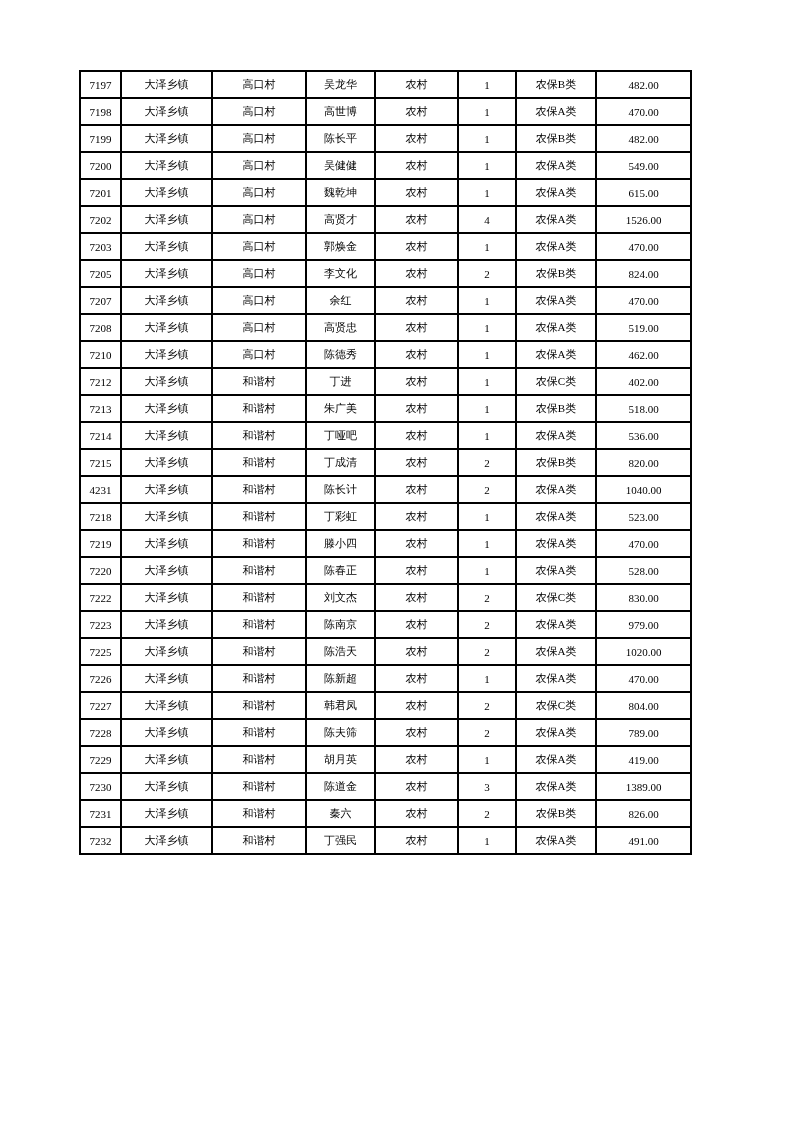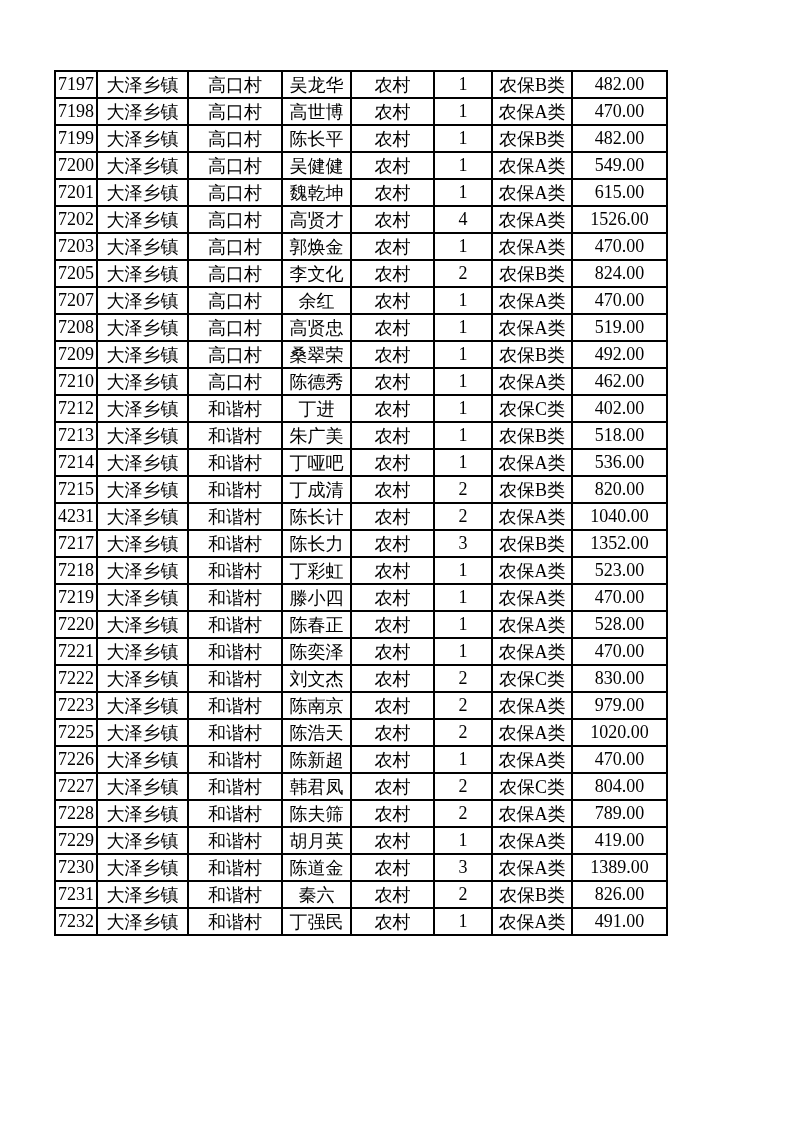--- a/index.html
+++ b/index.html
@@ -9,26 +9,26 @@
   }
   .page {
     position: relative;
     width: 794px;
     height: 1122px;
     background: #ffffff;
     overflow: hidden;
   }
   table.records {
     position: absolute;
-    left: 54px;
+    left: 79px;
     top: 70px;
     border-collapse: collapse;
     table-layout: fixed;
     font-family: "Liberation Serif", "DejaVu Serif", serif;
-    font-size: 18px;
+    font-size: 11px;
     color: #000000;
   }
   table.records td {
     border: 2px solid #000000;
     height: 25px;
     padding: 0 2px;
     text-align: center;
     vertical-align: middle;
     white-space: nowrap;
     overflow: hidden;
@@ -144,30 +144,20 @@
           <td>7208</td>
           <td>大泽乡镇</td>
           <td>高口村</td>
           <td>高贤忠</td>
           <td>农村</td>
           <td>1</td>
           <td>农保A类</td>
           <td>519.00</td>
         </tr>
         <tr>
-          <td>7209</td>
-          <td>大泽乡镇</td>
-          <td>高口村</td>
-          <td>桑翠荣</td>
-          <td>农村</td>
-          <td>1</td>
-          <td>农保B类</td>
-          <td>492.00</td>
-        </tr>
-        <tr>
           <td>7210</td>
           <td>大泽乡镇</td>
           <td>高口村</td>
           <td>陈德秀</td>
           <td>农村</td>
           <td>1</td>
           <td>农保A类</td>
           <td>462.00</td>
         </tr>
         <tr>
@@ -214,30 +204,20 @@
           <td>4231</td>
           <td>大泽乡镇</td>
           <td>和谐村</td>
           <td>陈长计</td>
           <td>农村</td>
           <td>2</td>
           <td>农保A类</td>
           <td>1040.00</td>
         </tr>
         <tr>
-          <td>7217</td>
-          <td>大泽乡镇</td>
-          <td>和谐村</td>
-          <td>陈长力</td>
-          <td>农村</td>
-          <td>3</td>
-          <td>农保B类</td>
-          <td>1352.00</td>
-        </tr>
-        <tr>
           <td>7218</td>
           <td>大泽乡镇</td>
           <td>和谐村</td>
           <td>丁彩虹</td>
           <td>农村</td>
           <td>1</td>
           <td>农保A类</td>
           <td>523.00</td>
         </tr>
         <tr>
@@ -252,30 +232,20 @@
         </tr>
         <tr>
           <td>7220</td>
           <td>大泽乡镇</td>
           <td>和谐村</td>
           <td>陈春正</td>
           <td>农村</td>
           <td>1</td>
           <td>农保A类</td>
           <td>528.00</td>
-        </tr>
-        <tr>
-          <td>7221</td>
-          <td>大泽乡镇</td>
-          <td>和谐村</td>
-          <td>陈奕泽</td>
-          <td>农村</td>
-          <td>1</td>
-          <td>农保A类</td>
-          <td>470.00</td>
         </tr>
         <tr>
           <td>7222</td>
           <td>大泽乡镇</td>
           <td>和谐村</td>
           <td>刘文杰</td>
           <td>农村</td>
           <td>2</td>
           <td>农保C类</td>
           <td>830.00</td>

